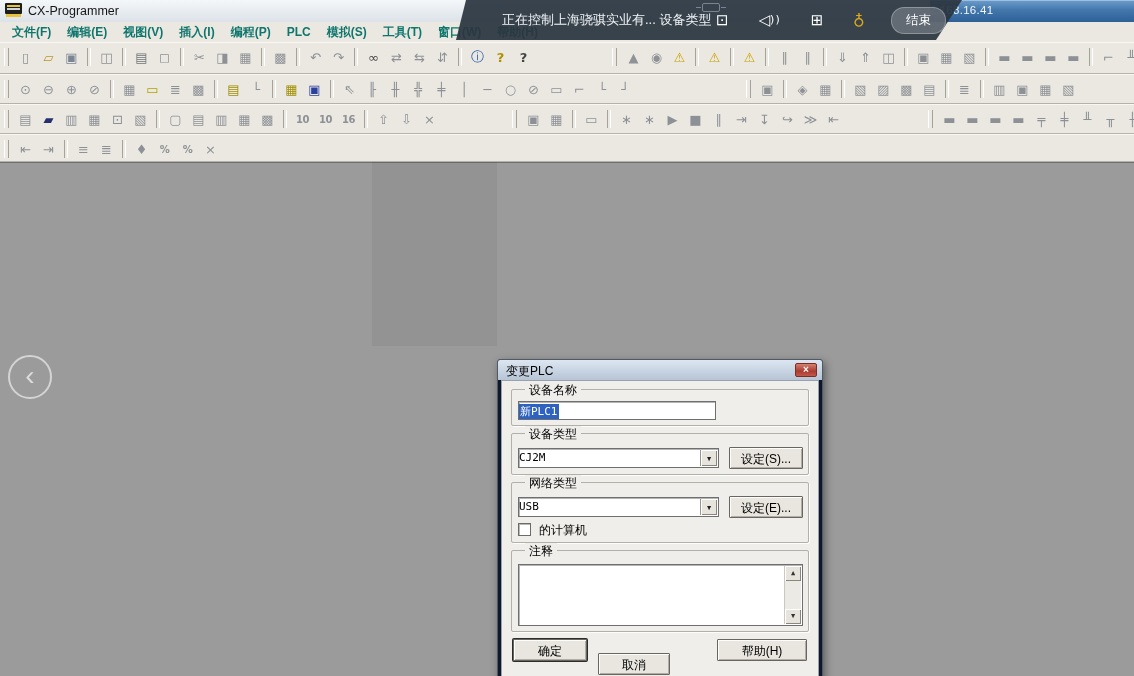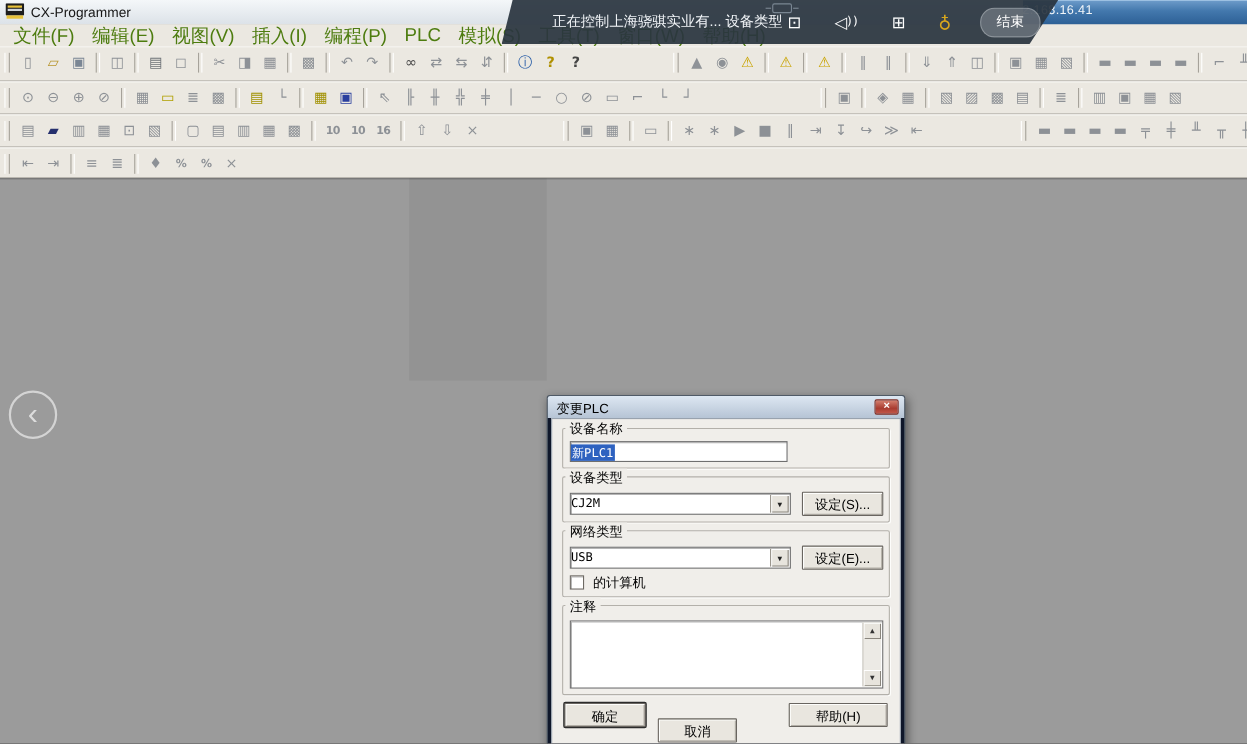--- a/index.html
+++ b/index.html
@@ -10,21 +10,21 @@
     background:linear-gradient(180deg,#f4f7f9,#dce2e8);border-bottom:1px solid #c2c6ca;}
   #app-icon{position:absolute;left:5px;top:3px;width:17px;height:15px;}
   #title-text{position:absolute;left:28px;top:4px;font-size:12.5px;color:#161616;}
   #blue-strip{position:absolute;left:930px;top:0;width:204px;height:22px;z-index:2;
     background:linear-gradient(180deg,#6f9dcb 0%,#4378ad 45%,#2d6096 100%);
     box-shadow:inset 0 1px 0 #9cc0e2;}
   #ip-text{position:absolute;left:-14px;top:4px;font-size:11.5px;color:#f2f6fa;letter-spacing:.3px;}
   
   #menubar{position:absolute;left:0;top:22px;width:1134px;height:20px;background:#ebe8e1;
     display:flex;align-items:center;padding-left:4px;box-sizing:border-box;}
-  .menu-item{font-size:17px;color:#4d7c0f;padding:2px 8px;white-space:nowrap;}
+  .menu-item{font-size:12px;color:#0f766e;padding:2px 8px;white-space:nowrap;font-weight:bold;}
   
   .tb-row{position:absolute;left:0;width:1134px;background:#ebe8e1;
     border-top:1px solid #f8f7f3;border-bottom:1px solid #b5b2ab;}
   #r1{top:42px;height:30px}#r2{top:74px;height:28px}#r3{top:104px;height:28px}#r4{top:134px;height:26px}
   .tb-block{position:absolute;top:3px;height:22px;display:flex;align-items:center;}
   .tb-block::before{content:"";width:3px;height:18px;margin:0 5px 0 0;
     border-left:1px solid #ffffff;border-right:1px solid #a6a29a;}
   #r1L{left:4px}#r1R{left:612px}#r2L{left:4px}#r2R{left:746px}
   #r3L{left:4px}#r3M{left:512px}#r3R{left:928px}#r4L{left:4px}
   .tb-icon{width:21px;height:20px;display:flex;align-items:center;justify-content:center;
@@ -63,21 +63,21 @@
     background:linear-gradient(180deg,#dde7f2,#b6c4d5);border-radius:2px 2px 0 0;
     font-size:12px;color:#000;padding:3px 0 0 8px;box-sizing:border-box;}
   #dlg-close{position:absolute;top:3px;right:5px;width:22px;height:14px;
     background:linear-gradient(180deg,#d4806f,#a93c30 60%,#c2574a);
     border:1px solid #7e2d24;border-radius:2px;color:#fff;font-size:10px;line-height:12px;
     text-align:center;font-weight:bold;box-sizing:border-box;}
   #dlg-body{position:absolute;top:20px;left:3px;right:3px;bottom:3px;background:#f0eeea;
     border:1px solid #98a2ae;box-sizing:border-box;font-size:12px;color:#000;}
   .grp{position:absolute;left:9px;width:298px;border:1px solid #b3b0aa;border-radius:2px;
     box-shadow:1px 1px 0 #fdfdfb;box-sizing:border-box;}
-  .grp-legend{position:absolute;top:-8px;left:2px;background:#f0eeea;padding:0 4px;font-size:12px;}
+  .grp-legend{position:absolute;top:-8px;left:13px;background:#f0eeea;padding:0 4px;font-size:12px;}
   #grp-name{top:8px;height:37px}
   #grp-dtype{top:52px;height:42px}
   #grp-ntype{top:101px;height:61px}
   #grp-comment{top:169px;height:82px}
   .inp{position:absolute;background:#fff;border:1px solid #6f6f6f;
     box-shadow:inset 1px 1px 0 #b5b5b5;box-sizing:border-box;
     font-family:"DejaVu Sans Mono","Liberation Mono",monospace;font-size:11px;padding:2px 0;}
   #name-input{left:6px;top:11px;width:198px;height:19px;}
   .sel{background:#2e62c0;color:#fff;padding:1px 1px;}
   .combo{left:6px;top:14px;width:201px;height:20px;padding-right:20px;}

